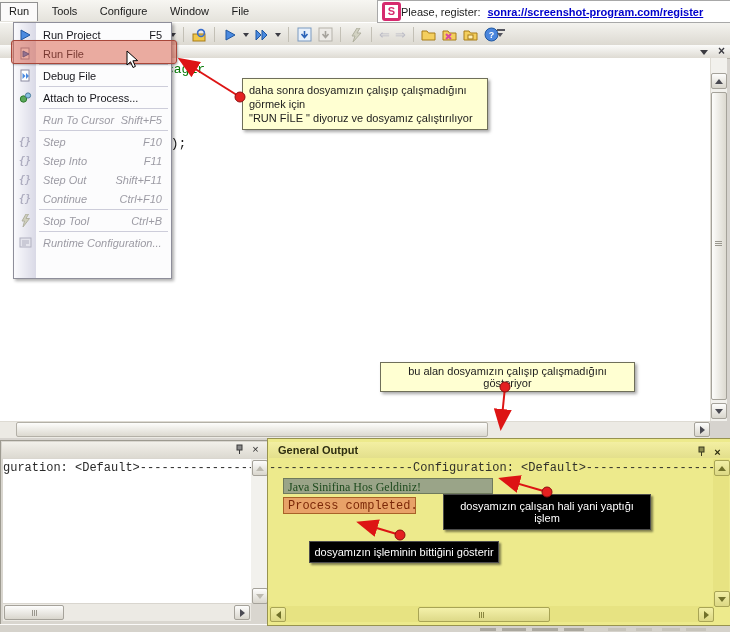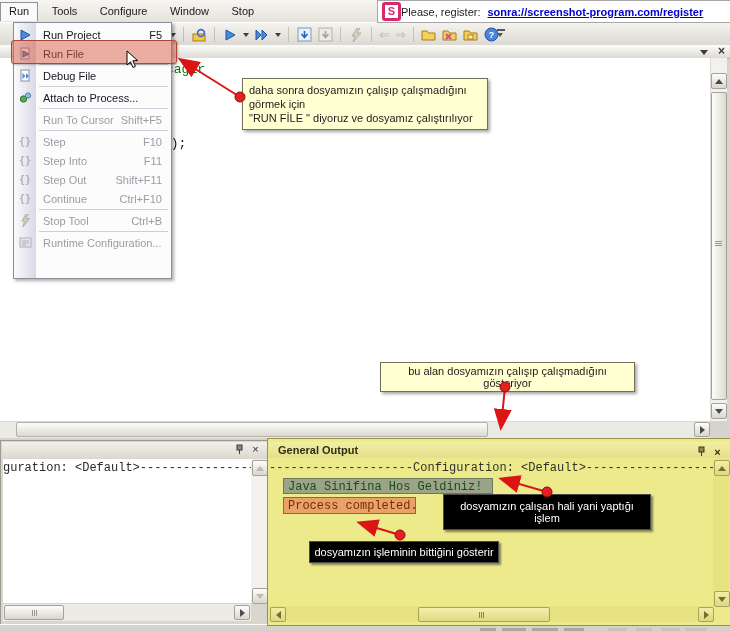--- a/index.html
+++ b/index.html
@@ -57,21 +57,21 @@
   
   .menu-panel{position:absolute;left:13px;top:22px;width:157px;height:255px;background:#fcfcfd;
               border:1px solid #8e8e9a;box-shadow:2px 2px 3px rgba(0,0,0,.32);z-index:50;}
   .menu-gutter{position:absolute;left:0;top:0;bottom:0;width:22px;
                background:linear-gradient(90deg,#fafafd,#d9d9e6);}
   .menu-rows{position:absolute;left:0;top:2px;right:0;}
   .mi{position:relative;height:19px;display:flex;align-items:center;font-size:11px;color:#16161c;}
   .mi .ico{position:absolute;left:3px;top:3px;width:16px;height:13px;display:flex;align-items:center;justify-content:center;}
   .mi .lbl{margin-left:29px;}
   .mi .sc{margin-left:auto;margin-right:9px;}
-  .mi.disabled{color:#9c9ba4;}
+  .mi.disabled{color:#9c9ba4;font-style:italic;}
   .msep{height:1px;background:#cdcdda;margin:1px 3px 1px 25px;}
   .ic-braces::before{content:"{}";font-family:"DejaVu Sans Mono",monospace;font-size:10px;color:#aeadc0;font-weight:bold;}
   
   .runfile-hl{position:absolute;left:11px;top:40px;width:164px;height:22px;z-index:60;
               background:rgba(215,90,68,.5);border:1px solid #a8473a;border-radius:3px;
               box-shadow:1px 1px 2px rgba(0,0,0,.25);}
   .cursor{position:absolute;left:126px;top:50px;z-index:80;}
   
   .note{position:absolute;background:#ffffd2;border:1px solid #6f6f5a;box-shadow:2px 2px 3px rgba(0,0,0,.35);
         font-size:11px;color:#1c1c1c;z-index:70;}
@@ -91,21 +91,21 @@
   .pinbtn,.closebtn{position:absolute;top:2px;width:13px;height:12px;text-align:center;font-size:11px;
                     line-height:11px;color:#2e2e2e;}
   
   .gpanel{position:absolute;left:267px;top:438px;width:463px;height:186px;background:#edea8c;
           border:1px solid #97934f;z-index:30;}
   .gp-title{position:absolute;left:1px;top:3px;right:1px;height:16px;background:linear-gradient(#f3efa2,#e3df8c);
             font-size:11px;color:#2e2e10;padding:2px 0 0 9px;box-sizing:border-box;font-weight:bold;}
   .gp-content{position:absolute;left:1px;top:20px;width:444px;height:147px;overflow:hidden;}
   .gp-config{font-family:"Liberation Mono",monospace;font-size:12px;color:#31312a;white-space:pre;padding-top:2px;}
   .hello-box{position:absolute;left:14px;top:19px;width:210px;height:16px;background:#9aa488;border:1px solid #6f males;border:1px solid #6f7a5c;
-             font-family:Liberation Mono, monospace;font-size:12px;color:#1d4a1d;padding:1px 9px 0 4px;box-sizing:border-box;white-space:nowrap;}
+             font-family:Liberation Serif, serif;font-size:12px;color:#1d4a1d;padding:1px 9px 0 4px;box-sizing:border-box;white-space:nowrap;}
   .process-box{position:absolute;left:14px;top:38px;width:133px;height:17px;background:#e8a268;border:1px solid #a86228;
              font-family:"Liberation Mono",monospace;font-size:12px;color:#7c2808;padding:1px 0 0 4px;box-sizing:border-box;white-space:nowrap;}
   .gp-vtrack{position:absolute;left:445px;top:20px;width:16px;height:147px;background:#e7e382;}
   .gp-htrack{position:absolute;left:1px;top:167px;width:445px;height:16px;background:#e7e382;}
   .ybtn{position:absolute;background:linear-gradient(#f2efa6,#dcd884);border:1px solid #a8a455;border-radius:2px;
         display:flex;align-items:center;justify-content:center;}
   .ytri-up{width:0;height:0;border-left:4px solid transparent;border-right:4px solid transparent;border-bottom:5px solid #70702a;}
   .ytri-dn{width:0;height:0;border-left:4px solid transparent;border-right:4px solid transparent;border-top:5px solid #70702a;}
   .ytri-lf{width:0;height:0;border-top:4px solid transparent;border-bottom:4px solid transparent;border-right:5px solid #70702a;}
   .ytri-rt{width:0;height:0;border-top:4px solid transparent;border-bottom:4px solid transparent;border-left:5px solid #70702a;}
@@ -122,21 +122,21 @@
 </head>
 <body>
 
 <div id="screen">
 
   <div class="menubar">
     <span class="mb-item open">Run</span>
     <span class="mb-item">Tools</span>
     <span class="mb-item">Configure</span>
     <span class="mb-item">Window</span>
-    <span class="mb-item">Stop</span>
+    <span class="mb-item">File</span>
   </div>
 
   <div class="toolbar">
     <div class="tb-row">
       <span class="tb-caret"></span>
       <span class="tb-sep"></span>
       <span class="tb-ic">
         <svg width="15" height="14">
             <rect x="1" y="6" width="12" height="7" fill="#f0c84a" stroke="#a87c18"></rect>
             <circle cx="9" cy="5" r="3.4" fill="none" stroke="#3a6ecc" stroke-width="1.6"></circle>

